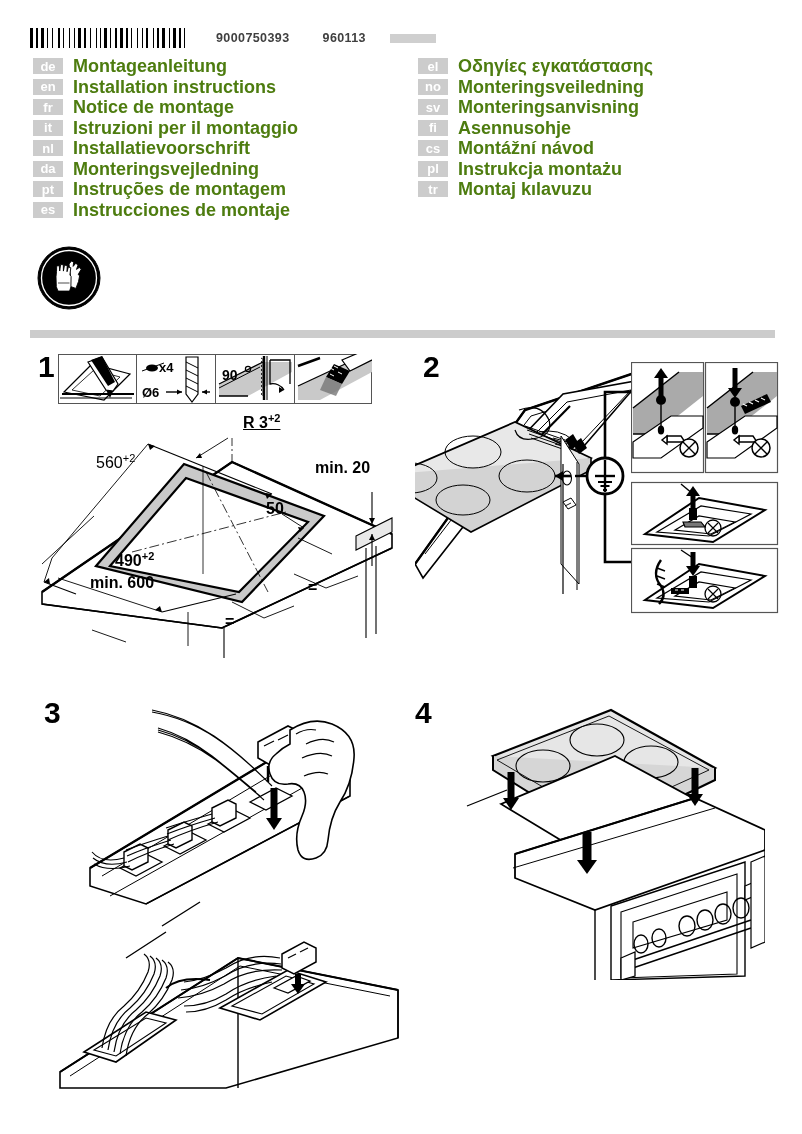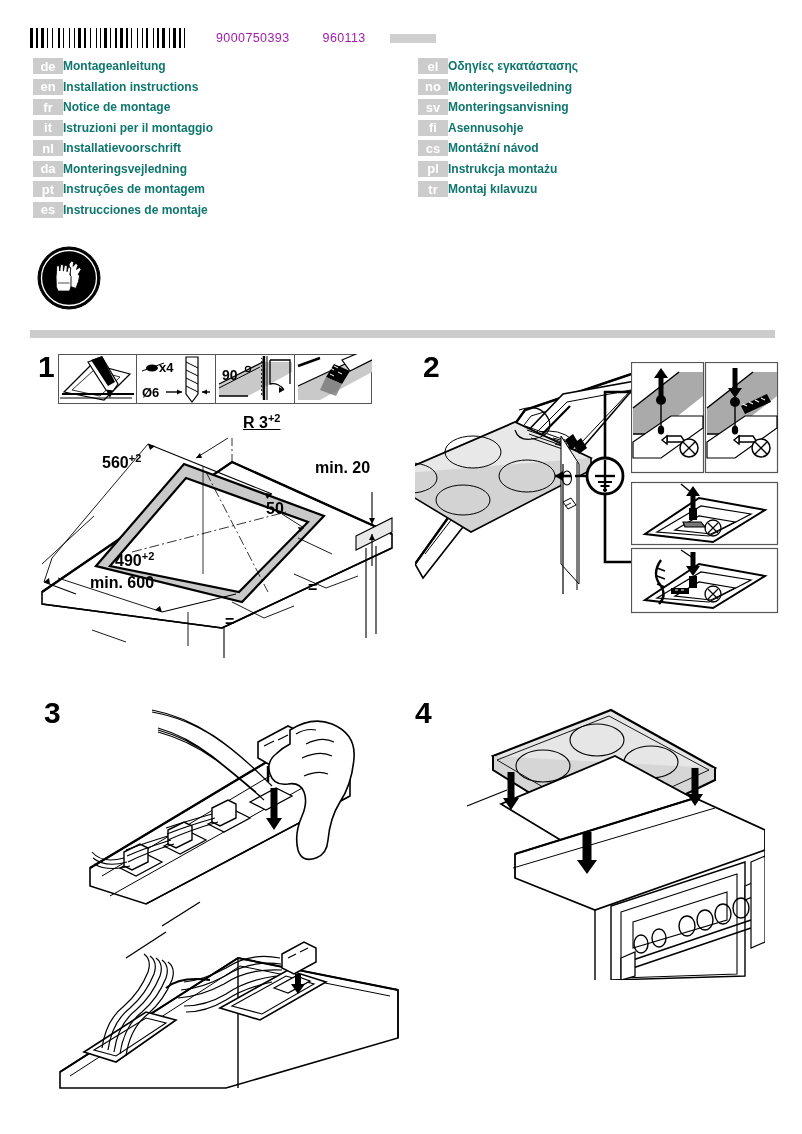--- a/index.html
+++ b/index.html
@@ -21,22 +21,22 @@
     left: 30px; top: 26px;
     width: 745px; height: 24px;
     display: flex; align-items: center;
   }
   #barcode {
     display: flex; align-items: flex-end;
     height: 20px; width: 160px;
   }
   #barcode i { display: block; height: 20px; background: #000; margin-right: 1px; }
   .doc-num {
-    font-size: 12.5px; font-weight: 400; letter-spacing: .4px;
-    margin-left: 26px; color: #a21caf;
+    font-size: 12.5px; font-weight: 700; letter-spacing: .4px;
+    margin-left: 26px; color: #404040;
   }
   .doc-num + .doc-num { margin-left: 22px; padding-left: 11px; }
   #header-grey-bar {
     margin-left: 24px; width: 46px; height: 9px; background: #cfcfcf;
   }
 
   
   .lang-col { position: absolute; }
   #lang-col-left { left: 33px; top: 56px; width: 360px; }
   #lang-col-right { left: 418px; top: 56px; width: 370px; }
@@ -46,22 +46,23 @@
   }
   .lang-code {
     width: 30px; min-width: 30px; height: 16px;
     background: #cccccc; color: #ffffff;
     font-size: 13px; font-weight: 700;
     display: flex; align-items: center; justify-content: center;
     letter-spacing: 0px;
     line-height: 1;
   }
   .lang-title {
-    font-size: 12px; font-weight: 700;
-    color: #0f766e; white-space: nowrap;
+    margin-left: 10px;
+    font-size: 18px; font-weight: 700;
+    color: #4d7c0f; white-space: nowrap;
     line-height: 1;
   }
 
   
   #glove-badge {
     position: absolute; left: 36px; top: 245px;
     width: 66px; height: 66px;
   }
 
   
@@ -349,21 +350,21 @@
 
     <path d="M258 168 L290 182" stroke="#000" stroke-width="0.9" fill="none"></path>
     <path d="M290 182 L322 170" stroke="#000" stroke-width="0.9" fill="none"></path>
     <path d="M196 196 L228 212" stroke="#000" stroke-width="0.9" fill="none"></path>
     <path d="M228 212 L258 200" stroke="#000" stroke-width="0.9" fill="none"></path>
   </svg>
 
   <div style="position:absolute; left:213px; top:64px; font-size:16px; font-weight:700;text-decoration:underline;">
     <span>R 3</span><sup style="font-size:11px;">+2</sup>
   </div>
-  <div style="position:absolute; left:72px; top:104px; font-size:16px; font-weight:700;">
+  <div style="position:absolute; left:66px; top:104px; font-size:16px; font-weight:400;">
     <span>560</span><sup style="font-size:11px;">+2</sup>
   </div>
   <div style="position:absolute; left:285px; top:111px; font-size:16px; font-weight:700;">min. 20</div>
   <div style="position:absolute; left:236px; top:152px; font-size:16px; font-weight:700;">50</div>
   <div style="position:absolute; left:85px; top:202px; font-size:16px; font-weight:700;">
     <span>490</span><sup style="font-size:11px;">+2</sup>
   </div>
   <div style="position:absolute; left:60px; top:226px; font-size:16px; font-weight:700;">min. 600</div>
   <div style="position:absolute; left:278px; top:231px; font-size:16px; font-weight:700;">=</div>
   <div style="position:absolute; left:195px; top:265px; font-size:16px; font-weight:700;">=</div>

